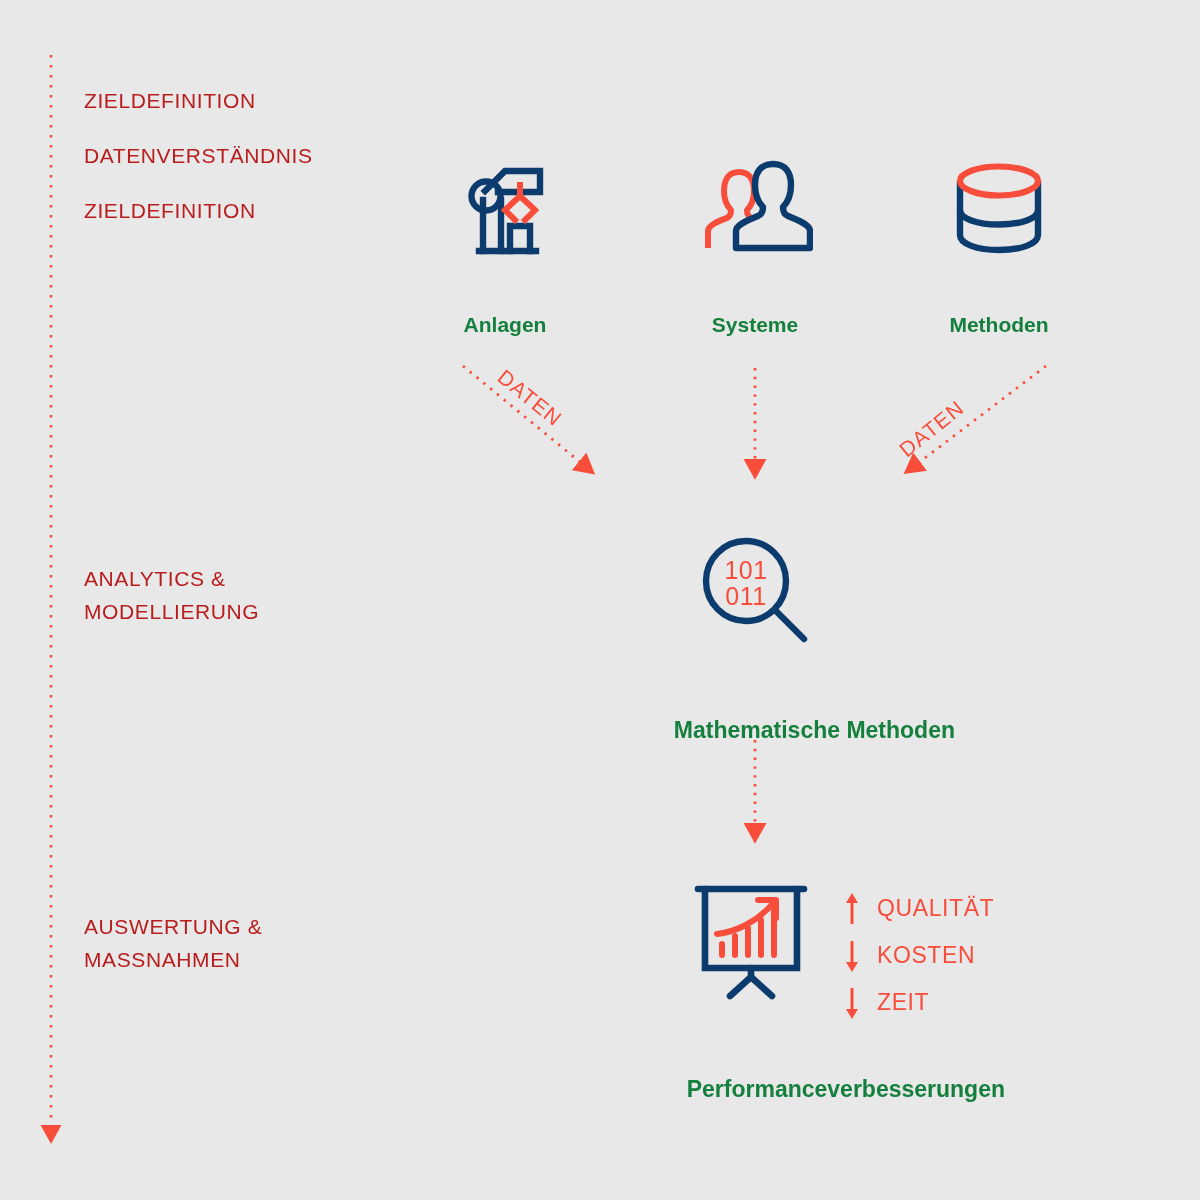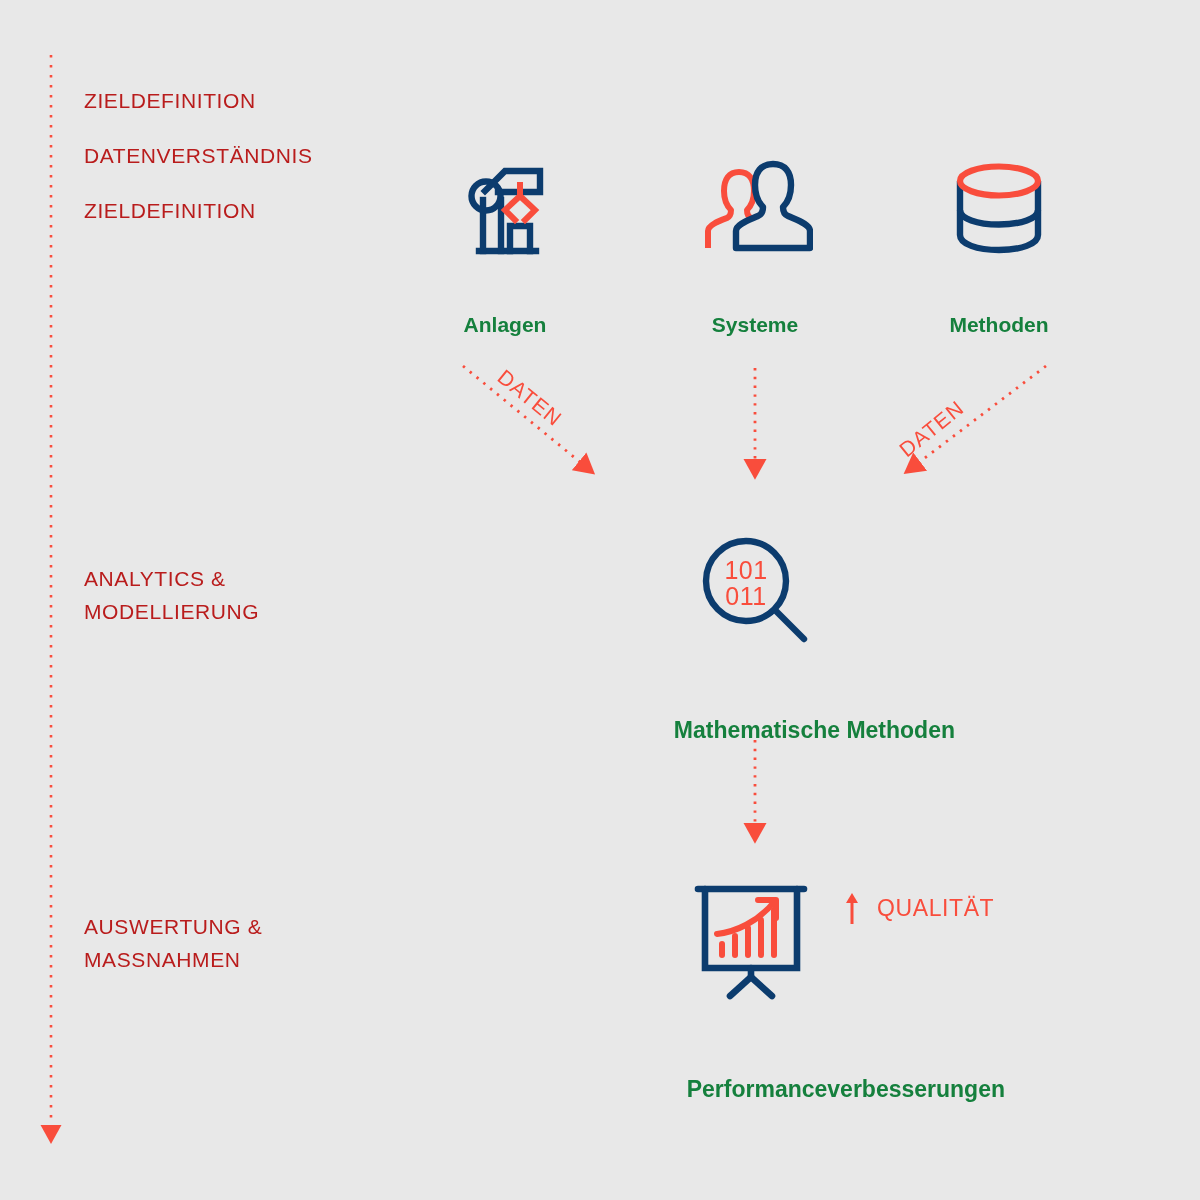--- a/index.html
+++ b/index.html
@@ -220,17 +220,31 @@
   </div>
 
   <div class="kpi-list">
     <div class="kpi-row">
       <svg class="kpi-arrow" viewBox="0 0 14 34">
         <path d="M7,32 L7,5" stroke="#f94d3c" stroke-width="3" fill="none"></path>
         <path d="M7,1 L13,11 L1,11 Z" fill="#f94d3c"></path>
       </svg>
       <span class="kpi-text">QUALITÄT</span>
     </div>
+    <div class="kpi-row">
+      <svg class="kpi-arrow" viewBox="0 0 14 34">
+        <path d="M7,2 L7,29" stroke="#f94d3c" stroke-width="3" fill="none"></path>
+        <path d="M7,33 L13,23 L1,23 Z" fill="#f94d3c"></path>
+      </svg>
+      <span class="kpi-text">KOSTEN</span>
+    </div>
+    <div class="kpi-row">
+      <svg class="kpi-arrow" viewBox="0 0 14 34">
+        <path d="M7,2 L7,29" stroke="#f94d3c" stroke-width="3" fill="none"></path>
+        <path d="M7,33 L13,23 L1,23 Z" fill="#f94d3c"></path>
+      </svg>
+      <span class="kpi-text">ZEIT</span>
+    </div>
   </div>
 
   <div class="node-caption caption-large" style="left:505px; top:1036px; width:500px;">Performanceverbesserungen</div>
 
 </div>
 
 </body></html>

